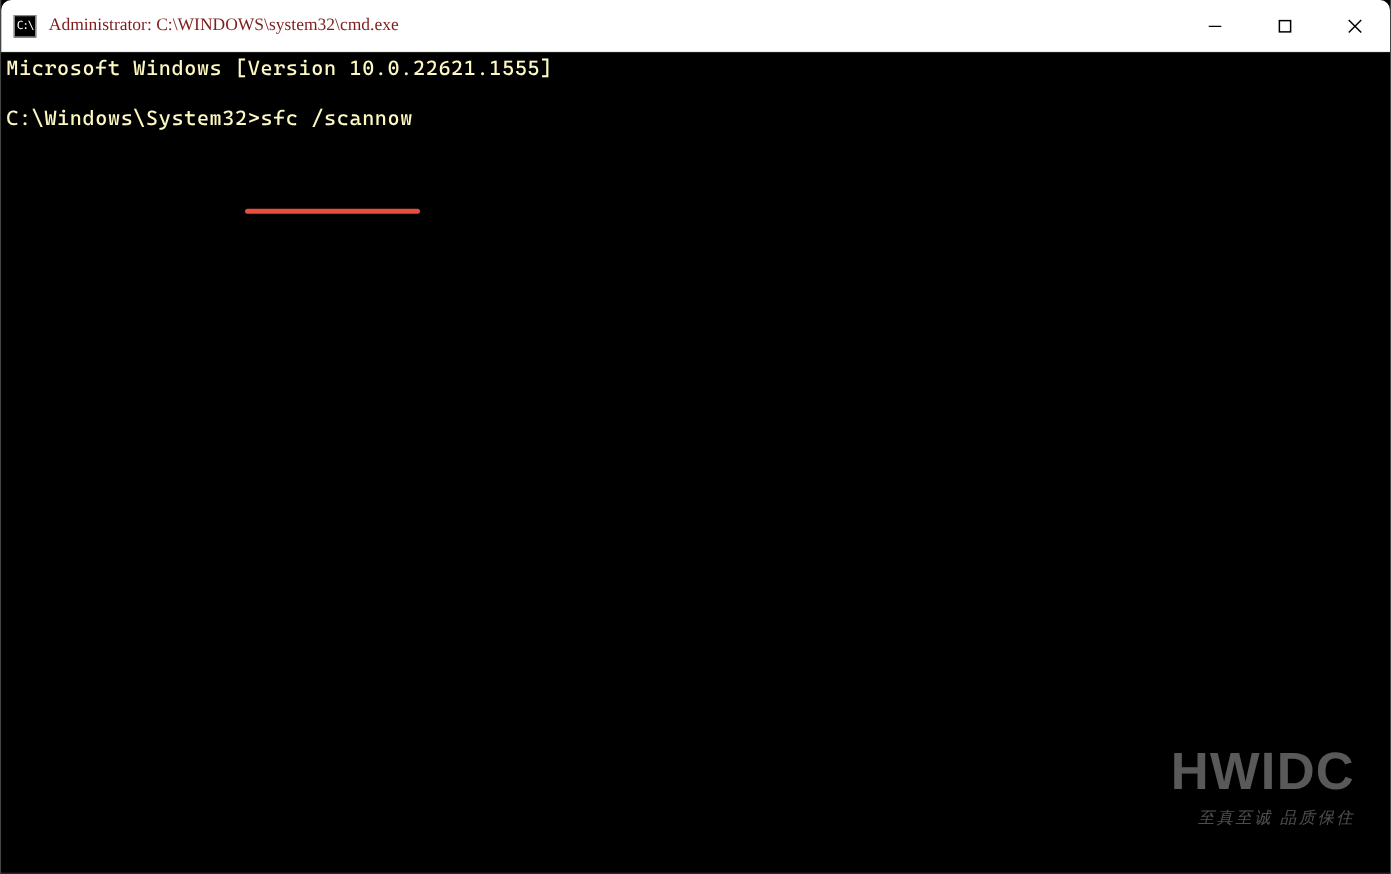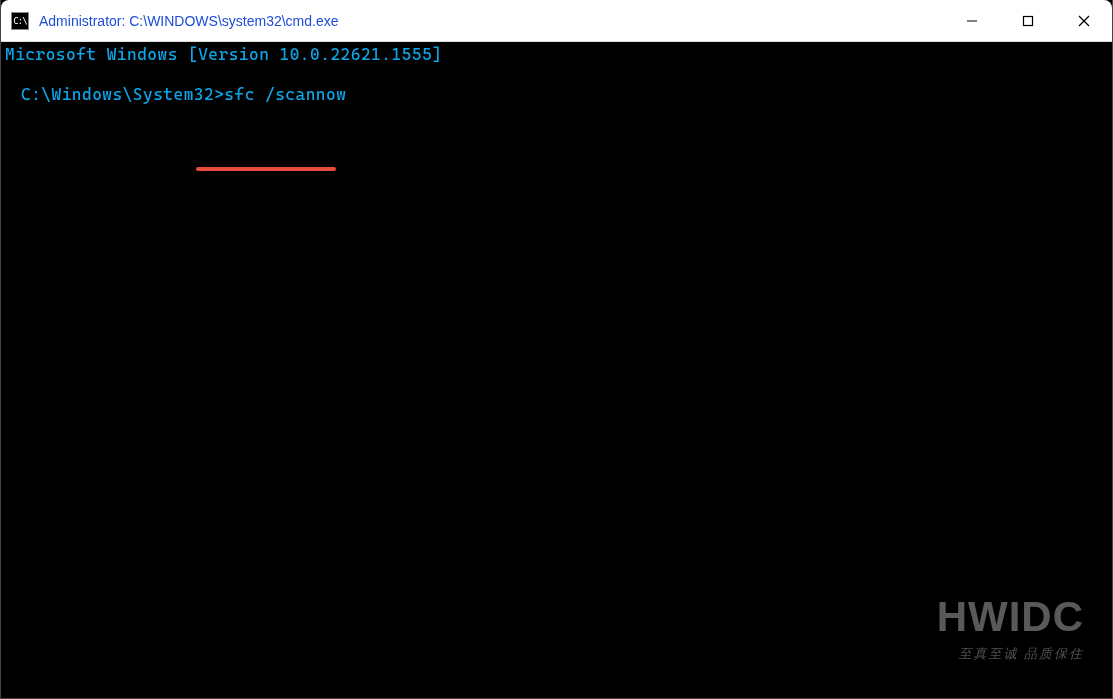--- a/index.html
+++ b/index.html
@@ -40,23 +40,23 @@
       align-items: center;
       justify-content: center;
       margin-right: 10px;
       font-size: 9px;
       color: #fff;
       font-family: monospace;
       letter-spacing: -1px;
       border: 1px solid #888;
     }
     .title-text {
-      font-family: Liberation Sans, sans-serif;
+      font-family: Liberation Serif, serif;
       font-size: 14px;
-      color: #1d4ed8;
+      color: #7f1d1d;
       flex: 1;
     }
     .window-controls {
       display: flex;
       height: 100%;
     }
     .control-btn {
       width: 56px;
       height: 100%;
       display: flex;
@@ -72,29 +72,28 @@
     .terminal-area {
       flex: 1;
       background: #000;
       padding: 3px 4px;
       position: relative;
       overflow: hidden;
     }
     .terminal-line {
       font-family: 'Cascadia Mono', 'Consolas', monospace;
       font-size: 16.5px;
-      color: #0ea5e9;
+      color: #fef9c3;
       line-height: 20px;
       white-space: pre;
       letter-spacing: 0.5px;
     }
     .prompt-line {
       margin-top: 20px;
       position: relative;
-      margin-left: 16px;
     }
     .underline-annotation {
       position: absolute;
       height: 4px;
       background: #e74c3c;
       border-radius: 2px;
       top: 125px;
       left: 195px;
       width: 140px;
     }

